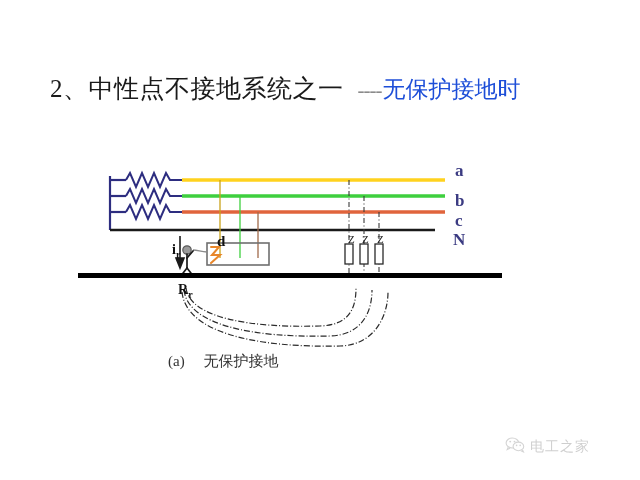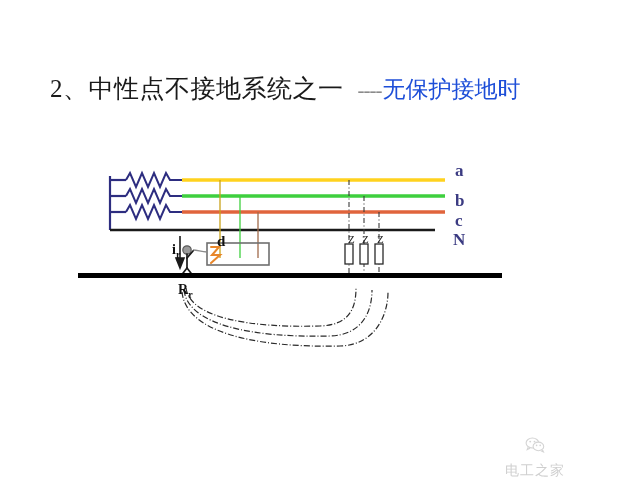--- a/index.html
+++ b/index.html
@@ -114,21 +114,20 @@
 
   
   #watermark {
     position: absolute;
     left: 505px;
     top: 437px;
     display: flex;
     align-items: center;
     gap: 5px;
     opacity: 0.42;
-    flex-direction: column;
   }
   #watermark-text {
     font-family: "Liberation Serif", "DejaVu Serif", serif;
     font-size: 14px;
     color: #8d8d8d;
     letter-spacing: 1px;
   }
 </style>
 </head>
 <body>
@@ -221,20 +220,21 @@
   <div class="anno" id="lbl-ir"><span>i</span><sub>r</sub></div>
 
   <div class="anno" id="lbl-Rr"><span>R</span><sub>r</sub></div>
 
   <div class="anno" id="lbl-d">d</div>
 
   <div class="zlabel" id="zl-1">Z</div>
   <div class="zlabel" id="zl-2">Z</div>
   <div class="zlabel" id="zl-3">Z</div>
 
+  <div id="caption">(a)     无保护接地</div>
 
   <div id="watermark">
     <span>
       <svg width="20" height="16" viewBox="0 0 20 16" xmlns="http://www.w3.org/2000/svg">
         <ellipse cx="7.4" cy="6" rx="6.3" ry="5" fill="none" stroke="#9a9a9a" stroke-width="1.1"></ellipse>
         <path d="M 3.2 10.2 L 2.2 12.6 L 5.0 11.2" fill="none" stroke="#9a9a9a" stroke-width="1.1"></path>
         <circle cx="5.2" cy="4.6" r="0.95" fill="#9a9a9a"></circle>
         <circle cx="9.5" cy="4.6" r="0.95" fill="#9a9a9a"></circle>
         <ellipse cx="13.4" cy="9.4" rx="5.3" ry="4.3" fill="#ffffff" stroke="#9a9a9a" stroke-width="1.1"></ellipse>
         <path d="M 17.4 12.8 L 18.4 14.9 L 15.9 13.7" fill="none" stroke="#9a9a9a" stroke-width="1.1"></path>

